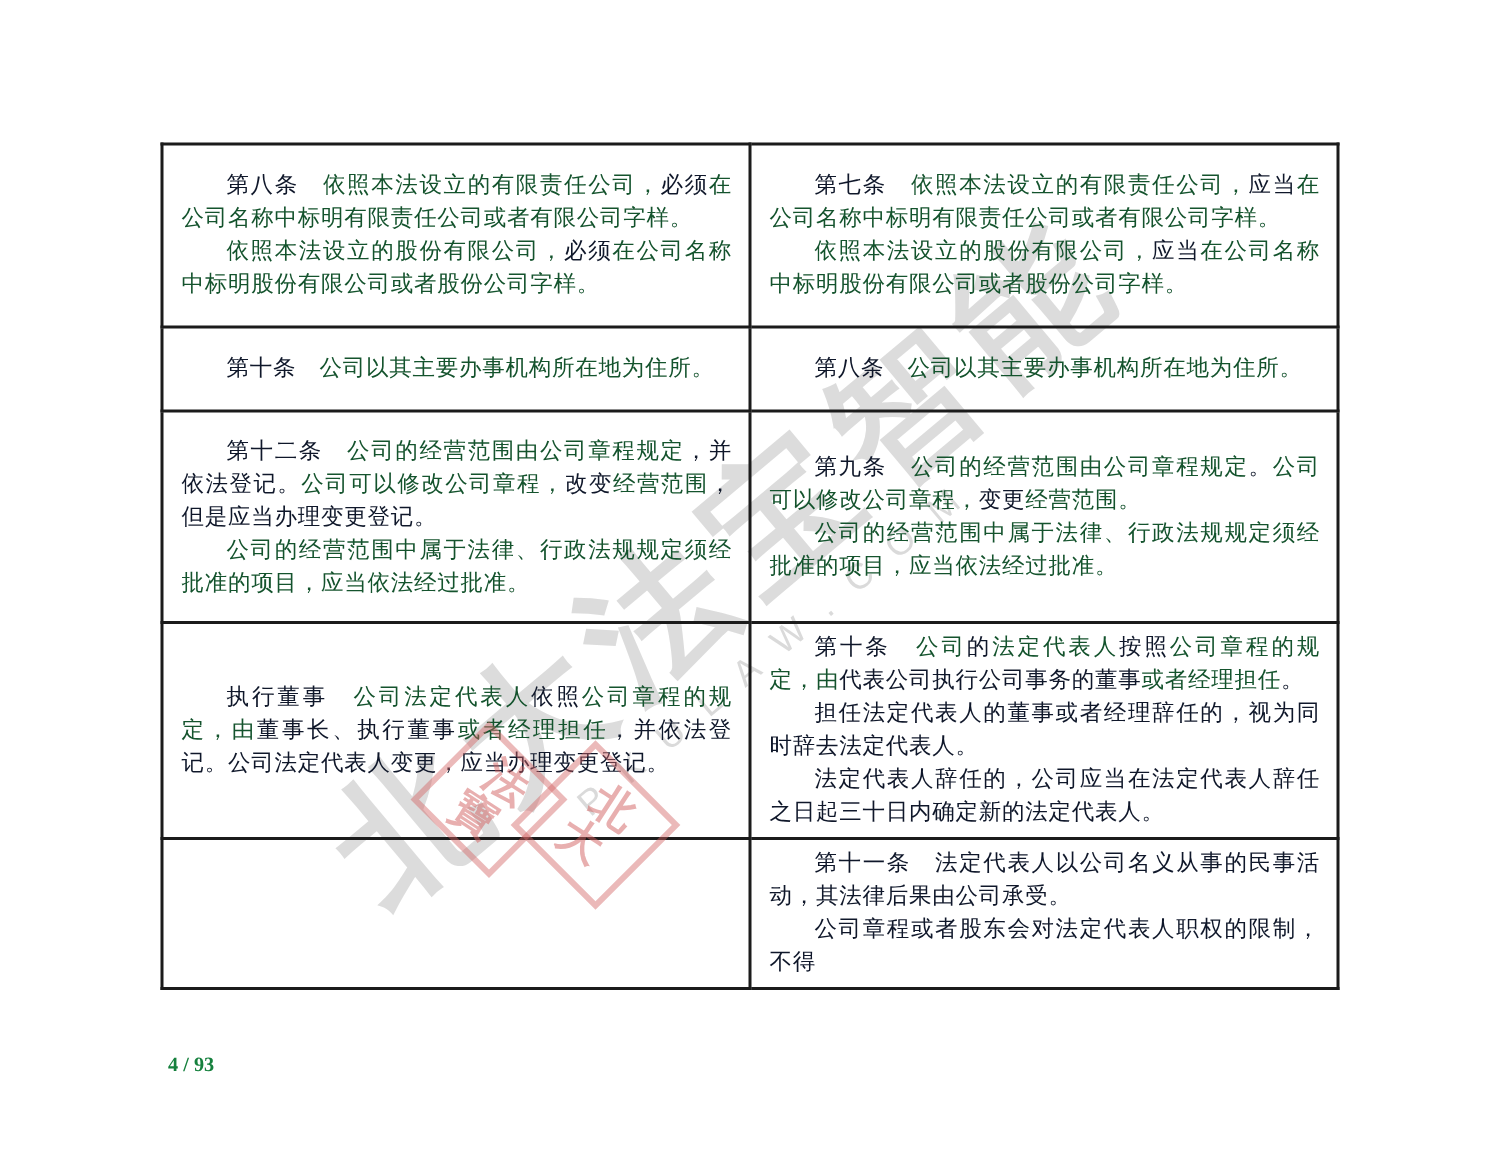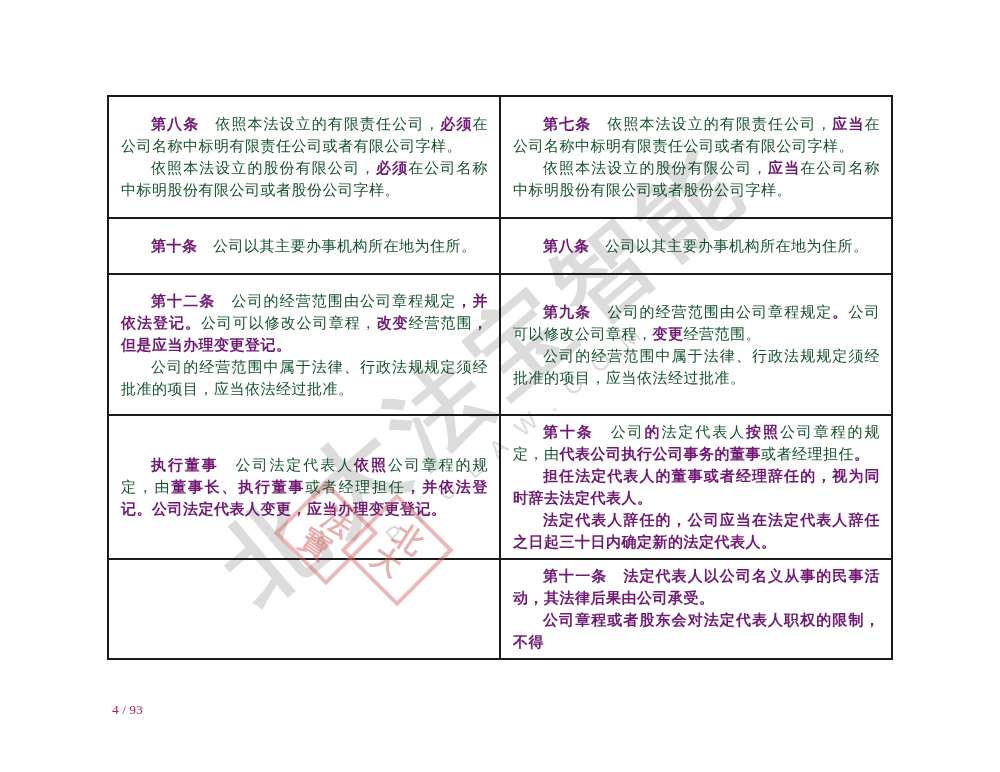--- a/index.html
+++ b/index.html
@@ -49,25 +49,25 @@
   tr:nth-child(1) td { height:122px; }
   tr:nth-child(2) td { height:56px;  }
   tr:nth-child(3) td { height:141px; }
   tr:nth-child(4) td { height:113px; }
   tr:nth-child(5) td { height:100px;border-radius:31px; }
   .para {
     font-size:15px; line-height:22px; letter-spacing:0.5px;
     text-align:justify; text-indent:2em; word-break:break-all;
   }
   .blk { color:#14532d; font-family:"Liberation Serif", serif; }
-  .red { color:#701a75; font-weight:bold; font-family:"Liberation Sans", sans-serif; }
+  .red { color:#0f172a; font-weight:normal; font-family:"Liberation Sans", sans-serif; }
   
   .footer {
     position:absolute; left:112px; top:702px; font-size:13.5px;
-    color:#be185d; font-family:"Liberation Serif", serif; z-index:3;
+    color:#15803d; font-family:"Liberation Serif", serif; z-index:3;font-weight:bold;
   }
 </style>
 </head>
 <body>
 
 <div class="page">
 
   <div class="wm-cn">北大法宝智能</div>
   <div class="wm-en">PKULAW.COM</div>
 

